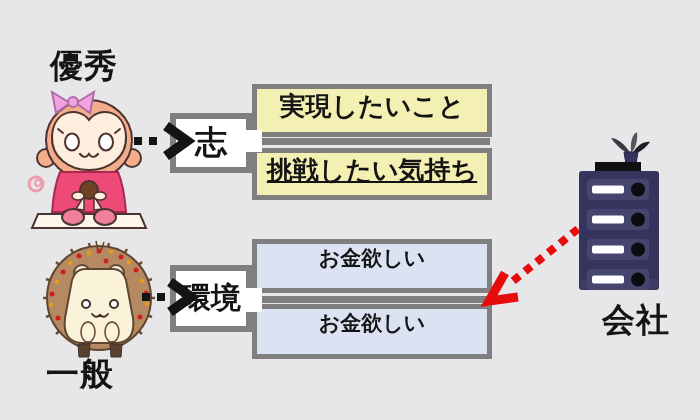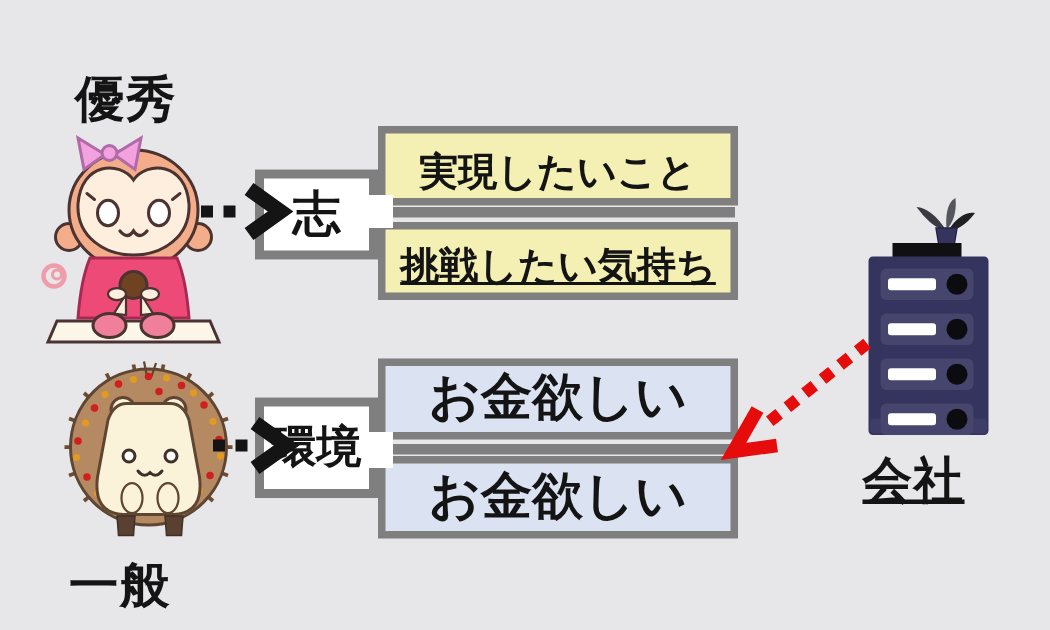--- a/index.html
+++ b/index.html
@@ -8,23 +8,23 @@
     --arrow-red:#e60c0c; --server-navy:#34345e; --server-row:#45456d; --text:#141414;
   }
   html,body{margin:0;padding:0;}
   body{font-family:"Liberation Sans","DejaVu Sans",sans-serif;}
   #canvas{position:relative;width:700px;height:420px;background:var(--background);overflow:hidden;}
   .big-label{position:absolute;font-size:33px;font-weight:bold;color:var(--text);letter-spacing:1px;white-space:nowrap;}
   .node-box{position:absolute;left:170px;width:82px;background:var(--node-fill);
     border:6px solid var(--box-border);box-sizing:border-box;display:flex;align-items:center;justify-content:center;
     font-weight:bold;color:var(--text);z-index:1;}
   .item-box{position:absolute;left:252px;width:240px;border:5px solid var(--box-border);box-sizing:border-box;
-    display:flex;align-items:flex-end;justify-content:center;font-weight:bold;color:var(--text);z-index:1;}
+    display:flex;align-items:flex-start;justify-content:center;font-weight:bold;color:var(--text);z-index:1;}
   .item-yellow{background:var(--ambition-fill);font-size:26px;}
-  .item-blue{background:var(--environment-fill);font-size:34px;}
+  .item-blue{background:var(--environment-fill);font-size:21px;}
   .connector-bar{position:absolute;left:258px;width:232px;height:7px;background:var(--box-border);z-index:2;}
   .connector-notch{position:absolute;left:243px;width:19px;background:var(--node-fill);z-index:3;}
   .char-svg{position:absolute;z-index:1;}
   #arrow-overlay{position:absolute;left:0;top:0;z-index:5;pointer-events:none;}
 </style>
 </head>
 <body>
 
 <div id="canvas">
 
@@ -61,21 +61,21 @@
 
   <div class="item-box item-yellow" style="top:84px;height:53px;">
     <span>実現したいこと</span>
   </div>
   <div class="item-box item-yellow" style="top:148px;height:52px;text-decoration:underline;">
     <span>挑戦したい気持ち</span>
   </div>
   <div class="connector-bar" style="top:138px;"></div>
   <div class="connector-notch" style="top:130px;height:22px;"></div>
 
-  <div class="big-label" style="left:46px;top:368px;">一般</div>
+  <div class="big-label" style="left:46px;top:352px;">一般</div>
 
   <svg class="char-svg" style="left:36px;top:240px;" width="125" height="122" viewBox="0 0 125 122">
     <g stroke="#6f4d35" stroke-width="2.5">
       <line x1="99" y1="58" x2="119" y2="58"></line>
         <line x1="97" y1="70" x2="116" y2="77"></line>
       <line x1="91" y1="81" x2="106" y2="94"></line>
         <line x1="35" y1="81" x2="20" y2="94"></line>
       <line x1="29" y1="70" x2="10" y2="77"></line>
         <line x1="27" y1="58" x2="7" y2="58"></line>
       <line x1="29" y1="46" x2="10" y2="39"></line>
@@ -161,21 +161,21 @@
         <rect x="17" y="143.5" width="32" height="8" rx="2"></rect>
     </g>
     <g fill="#0c0c10">
       <circle cx="63" cy="57.5" r="7"></circle>
         <circle cx="63" cy="87.5" r="7"></circle>
       <circle cx="63" cy="117.5" r="7"></circle>
         <circle cx="63" cy="147.5" r="7"></circle>
     </g>
   </svg>
 
-  <div class="big-label" style="left:575px;top:298px;width:95px;text-align:left;text-decoration:underline;">会社</div>
+  <div class="big-label" style="left:575px;top:298px;width:95px;text-align:right;">会社</div>
 
   <svg id="arrow-overlay" width="700" height="420" viewBox="0 0 700 420">
     <line x1="134" y1="141" x2="164" y2="141" stroke="var(--arrow-black)" stroke-width="8" stroke-dasharray="8 7"></line>
     <path d="M166,126 L187,141 L166,156" fill="none" stroke="var(--arrow-black)" stroke-width="10" stroke-linejoin="miter"></path>
     <line x1="142" y1="297" x2="168" y2="297" stroke="var(--arrow-black)" stroke-width="8" stroke-dasharray="8 7"></line>
     <path d="M170,282 L191,297 L170,312" fill="none" stroke="var(--arrow-black)" stroke-width="10" stroke-linejoin="miter"></path>
     <line x1="578" y1="229" x2="508" y2="285" stroke="var(--arrow-red)" stroke-width="8" stroke-dasharray="8 7"></line>
     <path d="M505,273 L489,301 L518,297" fill="none" stroke="var(--arrow-red)" stroke-width="9" stroke-linejoin="miter"></path>
   </svg>
 

